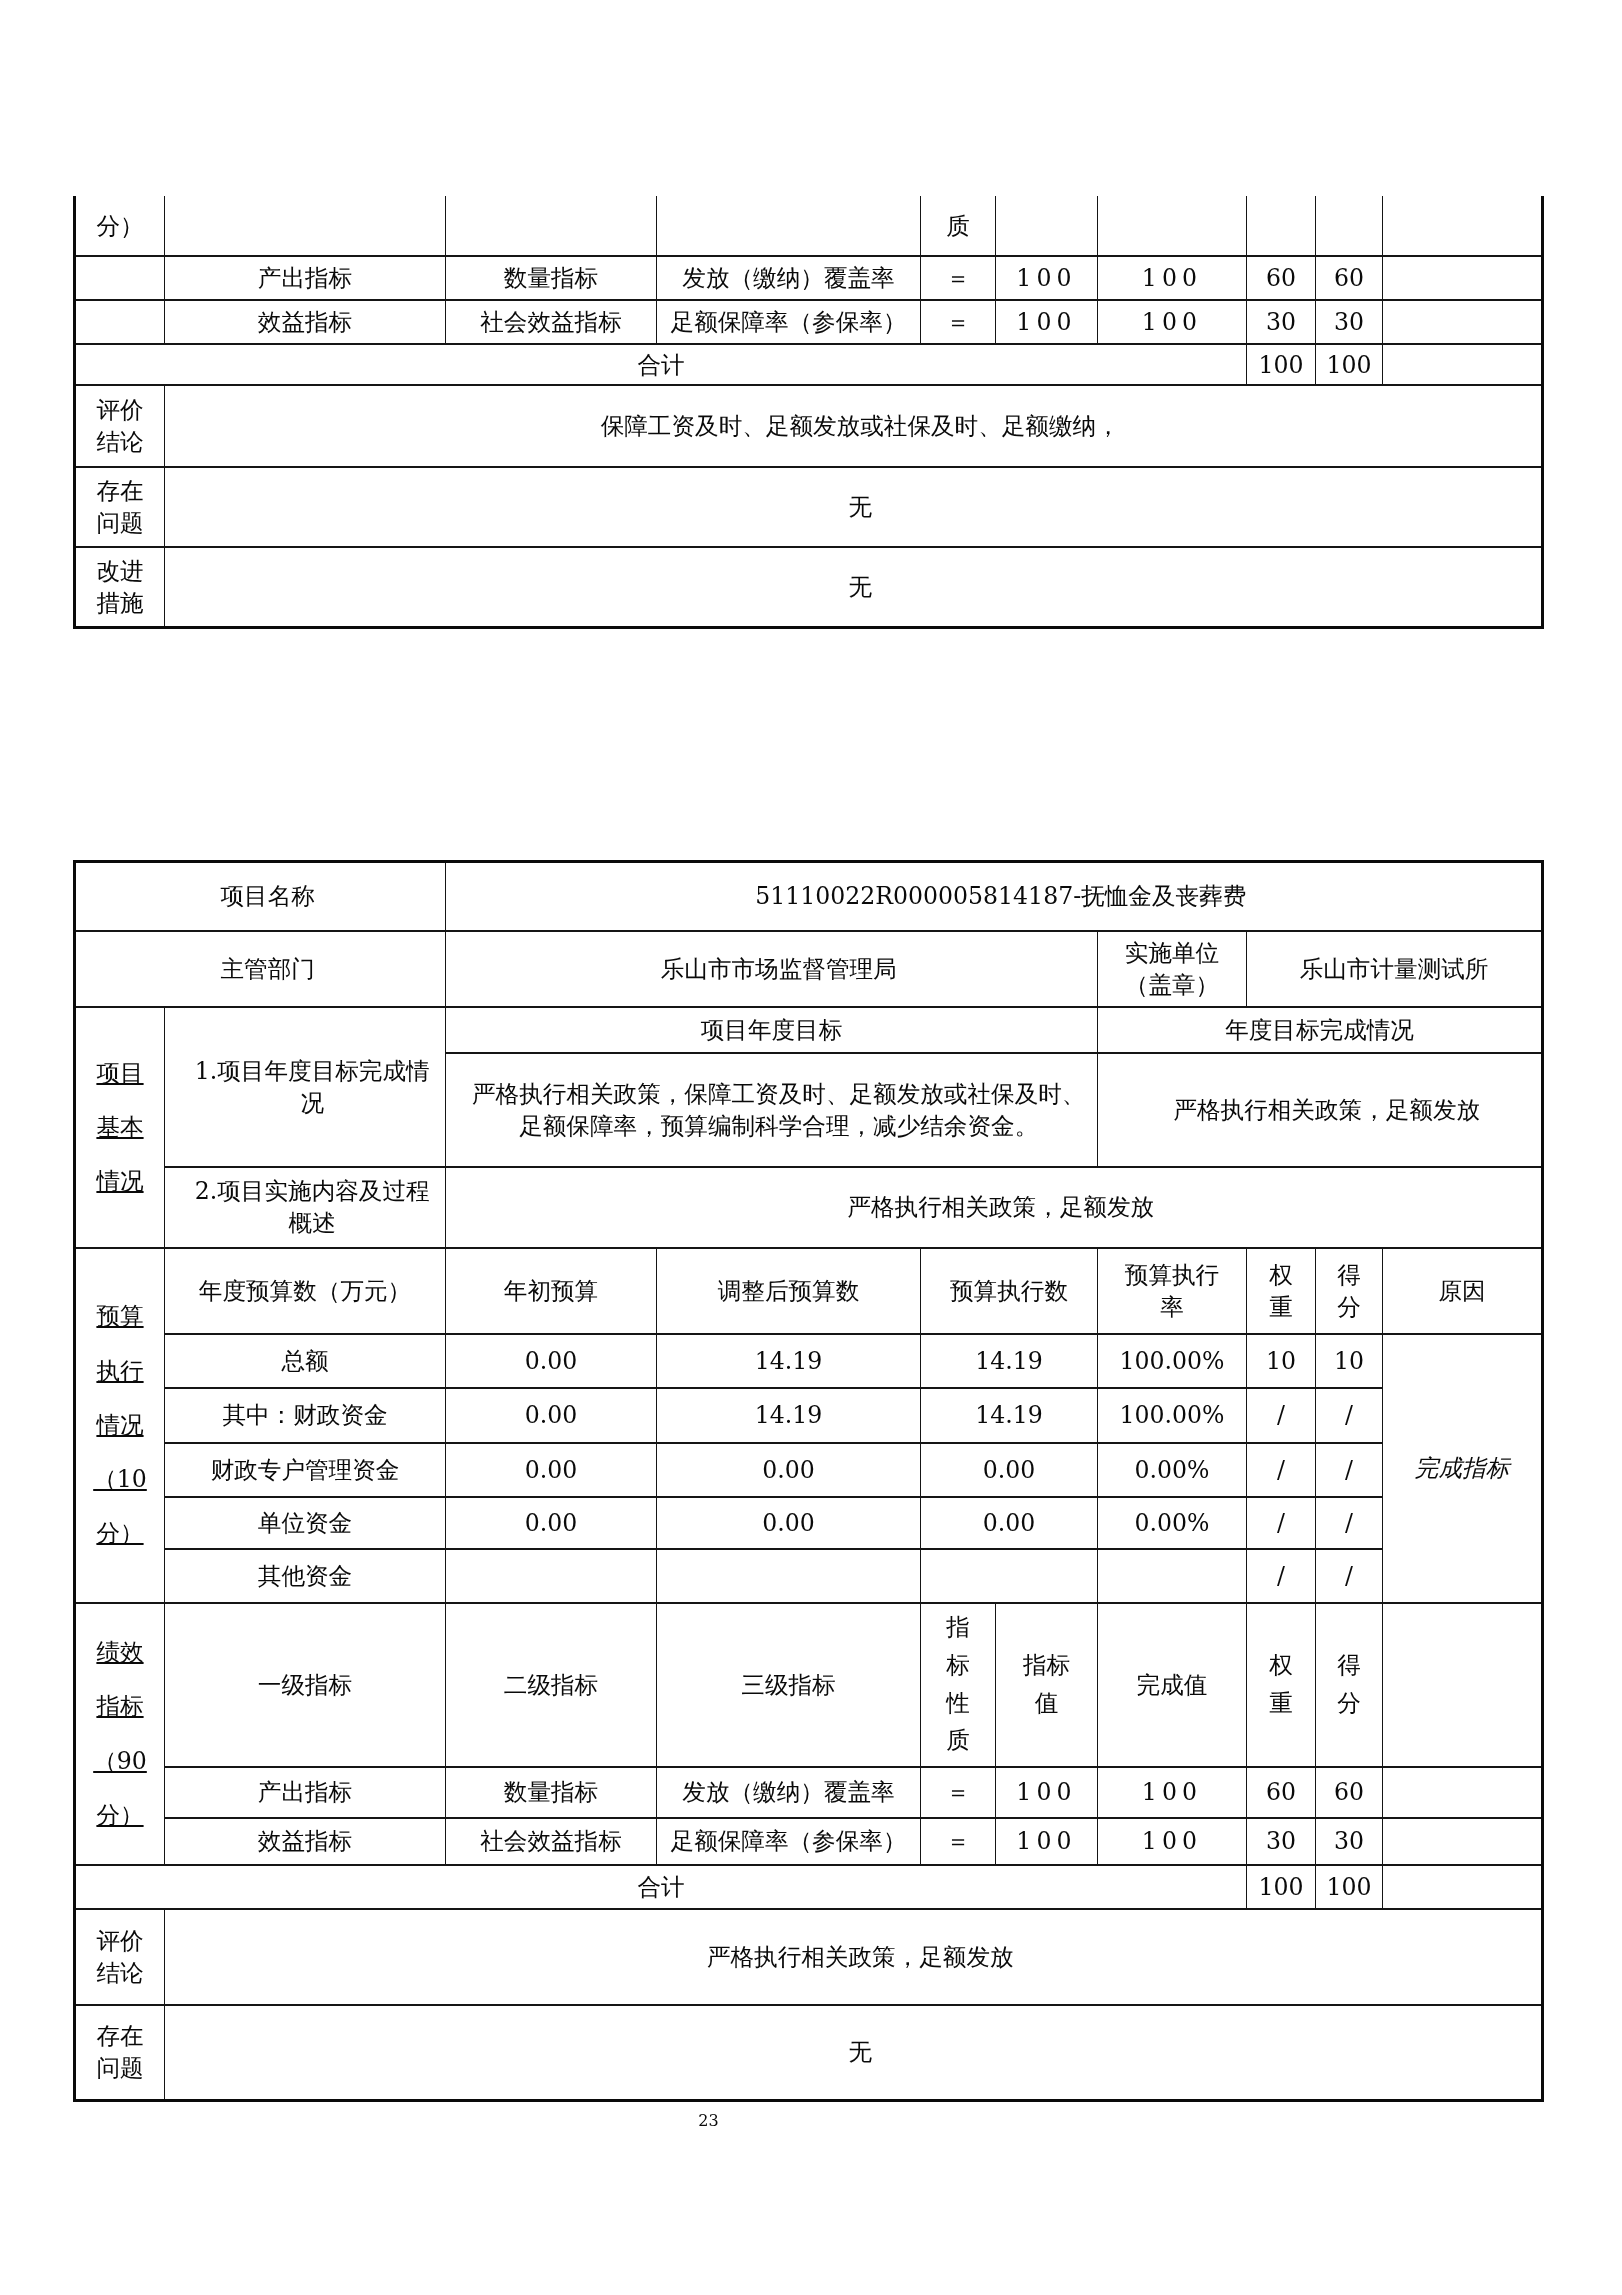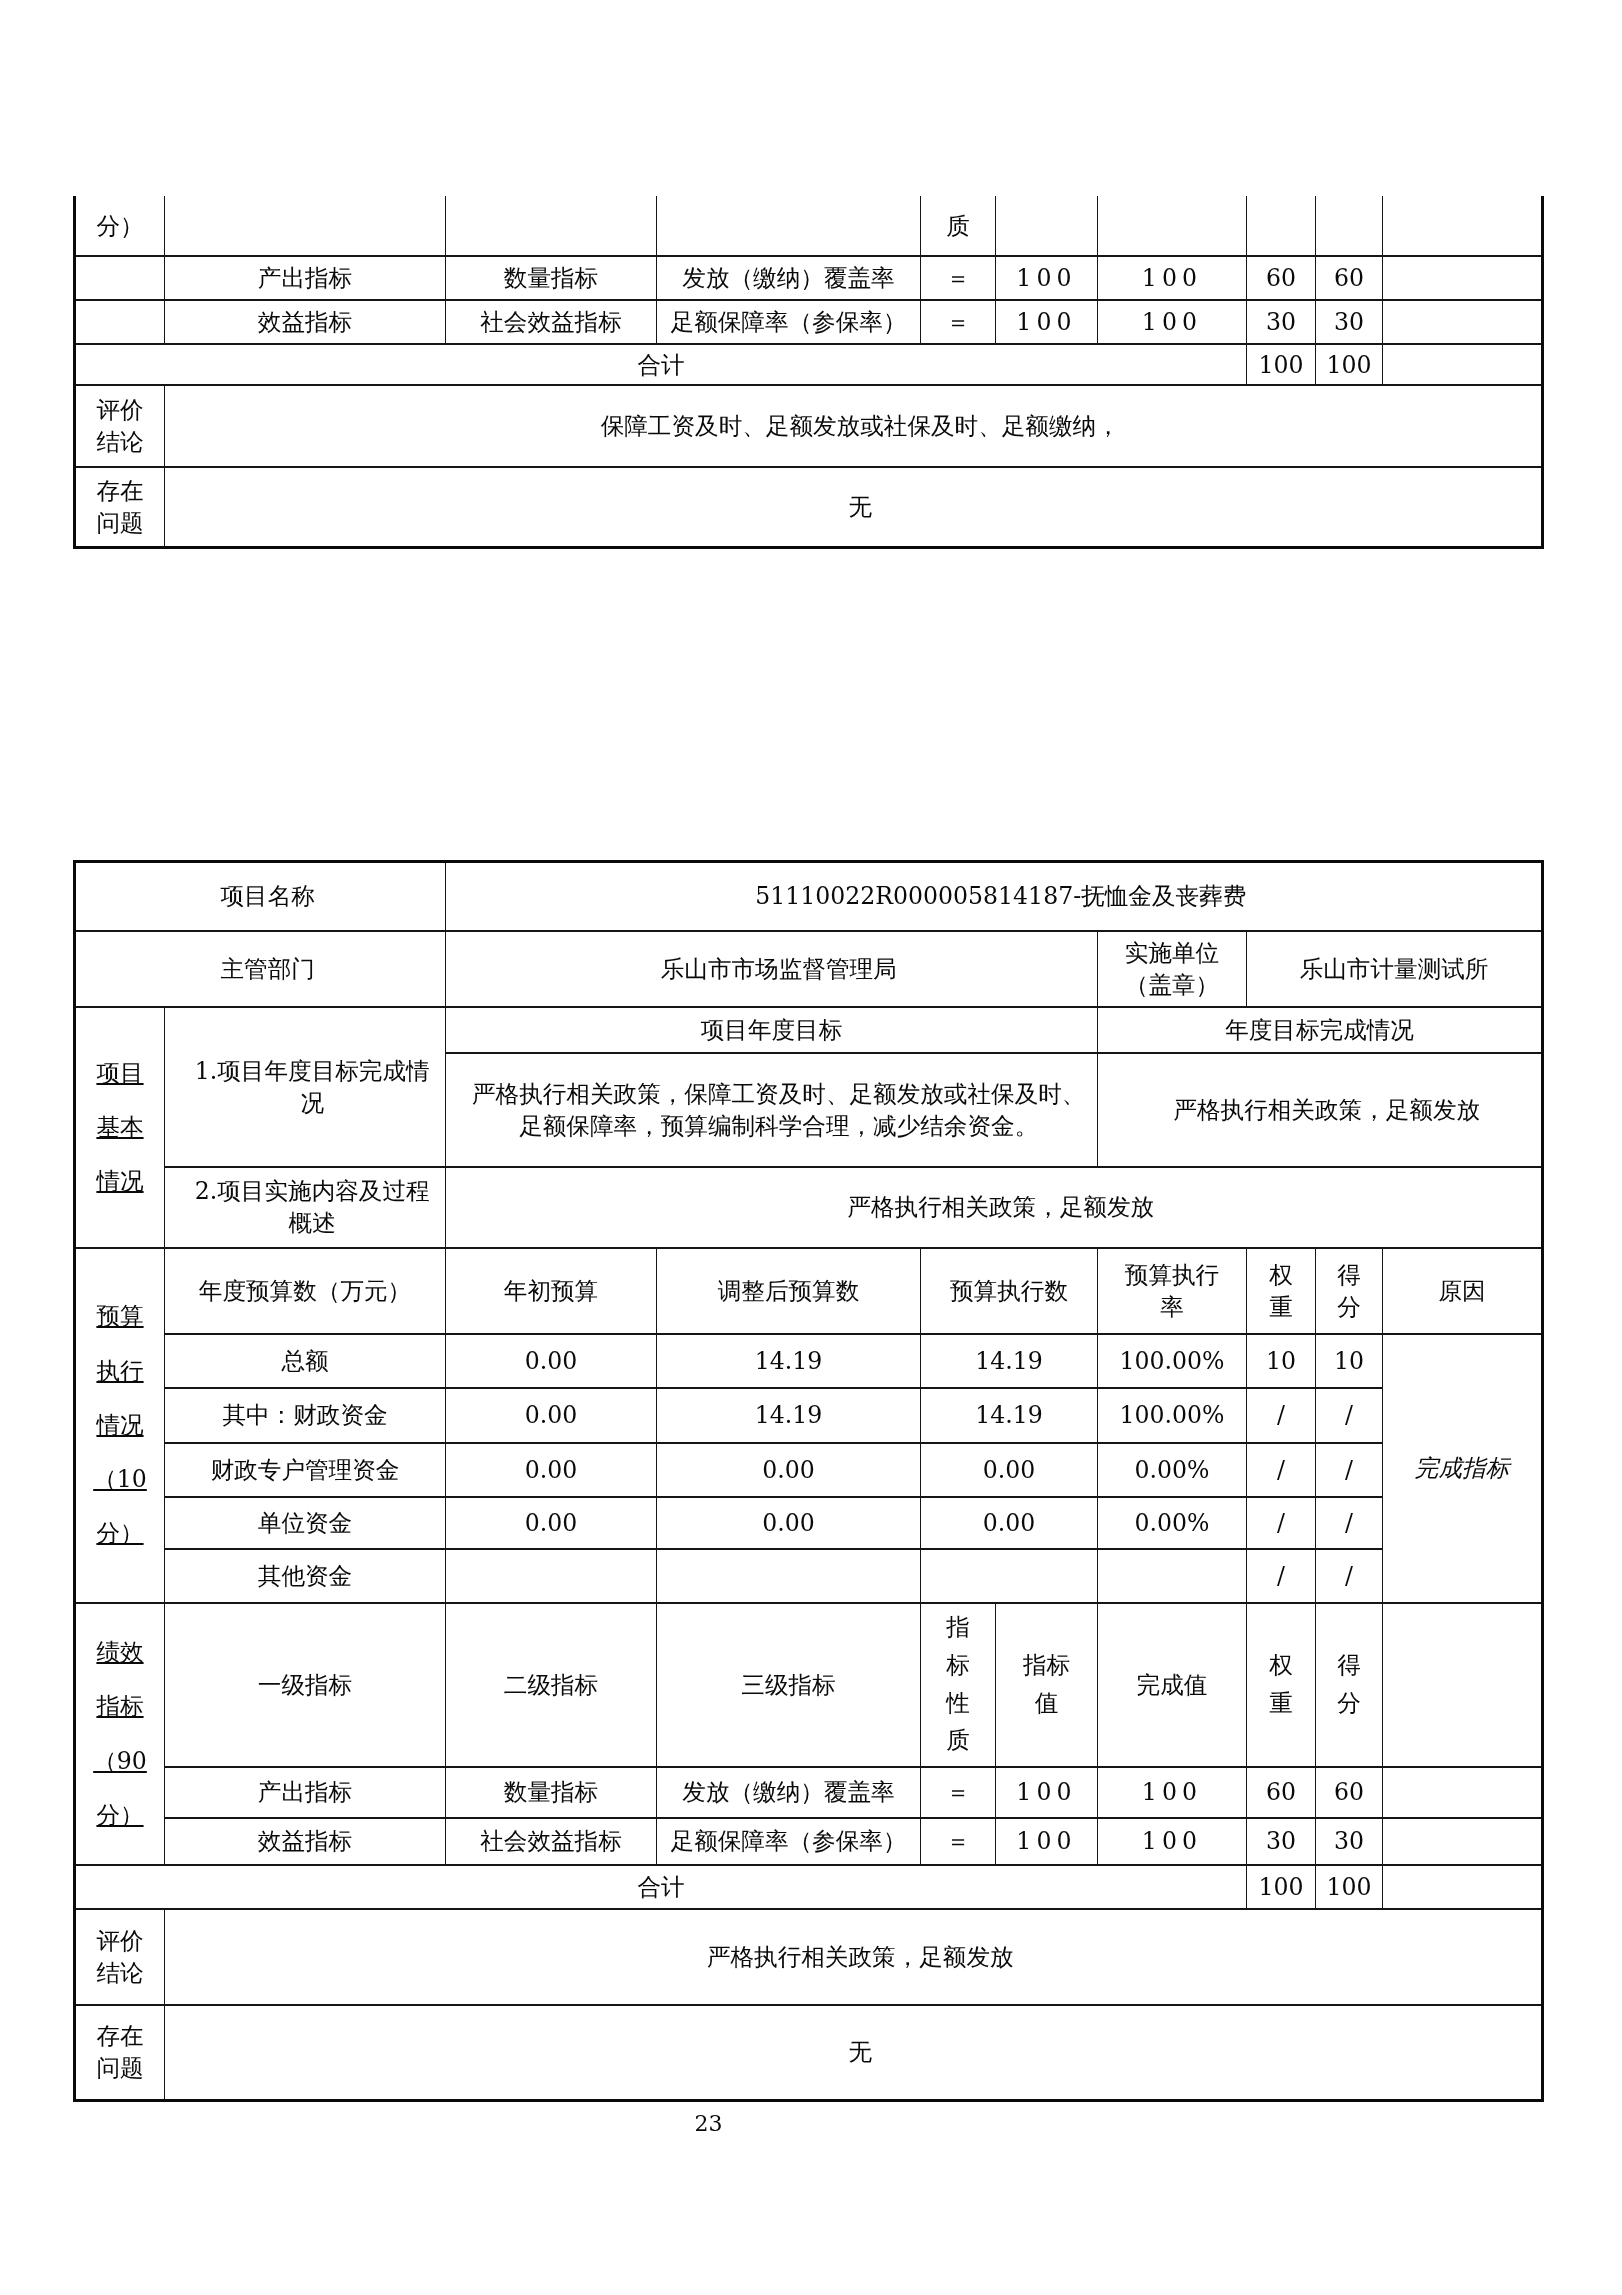--- a/index.html
+++ b/index.html
@@ -12,21 +12,21 @@
      font-size:23.6px;text-align:center;vertical-align:middle;padding:1.3px 3.9px;overflow:hidden;}
   .left{text-align:center;padding-left:18.3px;}
   .pre{white-space:pre-line;}
   .vl{white-space:pre-line;line-height:2.3;text-decoration:underline;}
   .vt{white-space:pre-line;line-height:1.6;}
   .sp{letter-spacing:5.2px;}
   .it{font-style:italic;border-radius:10px;}
   .title{position:absolute;left:73px;width:1470px;top:776px;text-align:center;
          font-family:"DejaVu Sans","Liberation Sans",sans-serif;font-weight:bold;
          font-size:37px;letter-spacing:1.3px;}
-  .pageno{position:absolute;left:0;width:1417px;top:2111px;text-align:center;font-size:22px;}
+  .pageno{position:absolute;left:0;width:1417px;top:2111px;text-align:center;font-size:16px;}
 </style>
 </head>
 <body>
 
 <div class="page">
 
   <table id="table1">
     <colgroup>
       <col style="width:90px">
         <col style="width:281px">
@@ -83,20 +83,25 @@
       <td></td>
     </tr>
     <tr style="height:82px">
       <td class="pre">评价
 结论</td>
       <td colspan="9" class="left">保障工资及时、足额发放或社保及时、足额缴纳，</td>
     </tr>
     <tr style="height:80px">
       <td class="pre">存在
 问题</td>
+      <td colspan="9" class="left">无</td>
+    </tr>
+    <tr style="height:80px">
+      <td class="pre">改进
+措施</td>
       <td colspan="9" class="left">无</td>
     </tr>
   </tbody>
     </table>
 
 
   <table id="table2">
     <colgroup>
       <col style="width:90px">
         <col style="width:281px">

